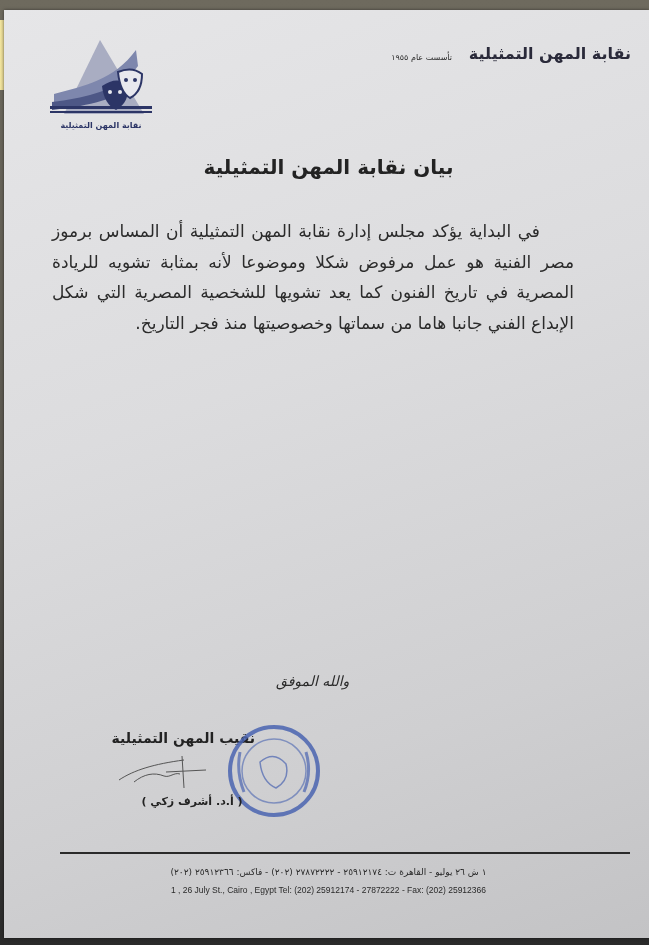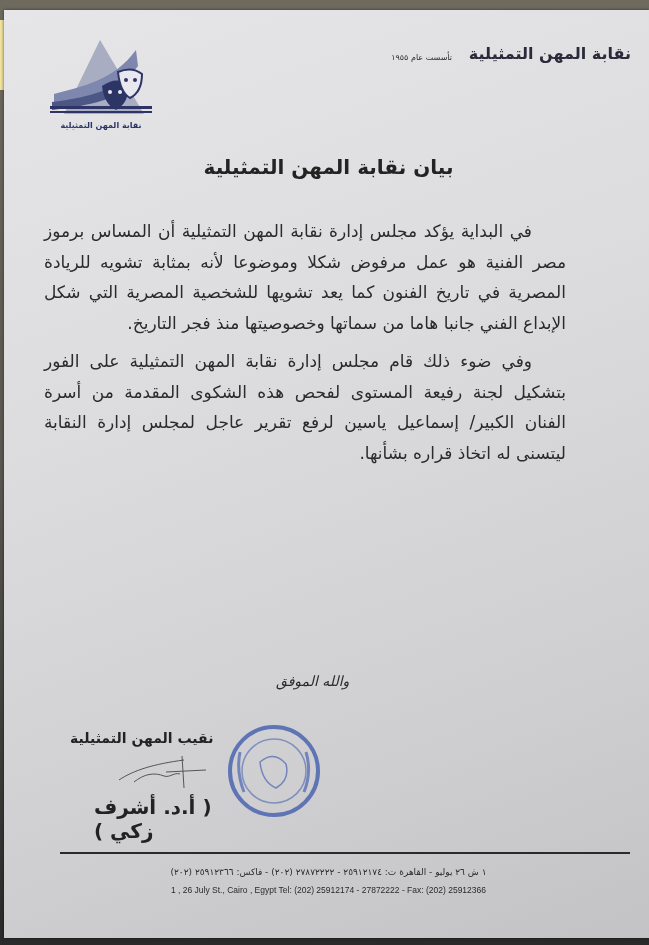--- a/index.html
+++ b/index.html
@@ -30,36 +30,36 @@
   }
   .logo-caption {
     position:absolute; left:12px; bottom:4px; width:90px; text-align:center;
     font-size:8px; color:#2c3566; font-weight:bold;
   }
   .title {
     position:absolute; left:0; width:649px; top:145px; text-align:center;
     font-size:20px; font-weight:bold; color:#232323;
   }
   .body-text {
-    position:absolute; left:40px; width:522px; top:206px;
+    position:absolute; left:48px; width:522px; top:206px;
     font-size:17px; line-height:30.5px; color:#2b2b2b; text-align:justify;
     font-family:"DejaVu Sans", sans-serif;
   }
   .body-text p { margin:0 0 8px 0; text-indent:34px; }
   .closing {
     position:absolute; left:272px; top:663px; font-size:14px; font-weight:normal;
     font-style:italic; color:#2a2a2a;
   }
   .sig-title {
-    position:absolute; left:66px; top:720px; width:185px; text-align:left;
+    position:absolute; left:66px; top:720px; width:185px; text-align:right;
     font-size:14px; font-weight:bold; color:#222;
   }
   .sig-name {
-    position:absolute; left:90px; top:785px; width:160px; text-align:left;
-    font-size:20px; font-weight:bold; color:#222;
+    position:absolute; left:108px; top:785px; width:160px; text-align:center;
+    font-size:11px; font-weight:bold; color:#222;
   }
   .signature { position:absolute; left:110px; top:742px; width:100px; height:40px; }
   .stamp { position:absolute; left:222px; top:712px; width:96px; height:98px; }
   .rule {
     position:absolute; left:56px; top:842px; width:570px; height:2px; background:#2a2a2a;
   }
   .addr-ar {
     position:absolute; left:0; width:649px; top:857px; text-align:center;
     font-size:9px; color:#2a2a2a;
   }
@@ -92,21 +92,20 @@
     <div class="logo-caption rtl">نقابة المهن التمثيلية</div>
   </div>
 
   <div class="org-name rtl">نقابة المهن التمثيلية</div>
   <div class="founded rtl">تأسست عام ١٩٥٥</div>
 
   <div class="title rtl">بيان نقابة المهن التمثيلية</div>
 
   <div class="body-text rtl">
     <p>في البداية يؤكد مجلس إدارة نقابة المهن التمثيلية أن المساس برموز مصر الفنية هو عمل مرفوض شكلا وموضوعا لأنه بمثابة تشويه للريادة المصرية في تاريخ الفنون كما يعد تشويها للشخصية المصرية التي شكل الإبداع الفني جانبا هاما من سماتها وخصوصيتها منذ فجر التاريخ.</p>
-    <p>وفي ضوء ذلك قام مجلس إدارة نقابة المهن التمثيلية على الفور بتشكيل لجنة رفيعة المستوى لفحص هذه الشكوى المقدمة من أسرة الفنان الكبير/ إسماعيل ياسين لرفع تقرير عاجل لمجلس إدارة النقابة ليتسنى له اتخاذ قراره بشأنها.</p>
   </div>
 
   <div class="closing rtl">والله الموفق</div>
 
   <div class="sig-title rtl">نقيب المهن التمثيلية</div>
 
   <svg class="signature" viewBox="0 0 100 40">
     <path d="M5,28 C20,18 40,12 70,8" stroke="#555" stroke-width="1" fill="none"></path>
     <path d="M20,30 C30,22 40,20 50,24 C56,26 60,20 66,22" stroke="#555" stroke-width="1" fill="none"></path>
     <path d="M68,4 L70,36" stroke="#555" stroke-width="1" fill="none"></path>

